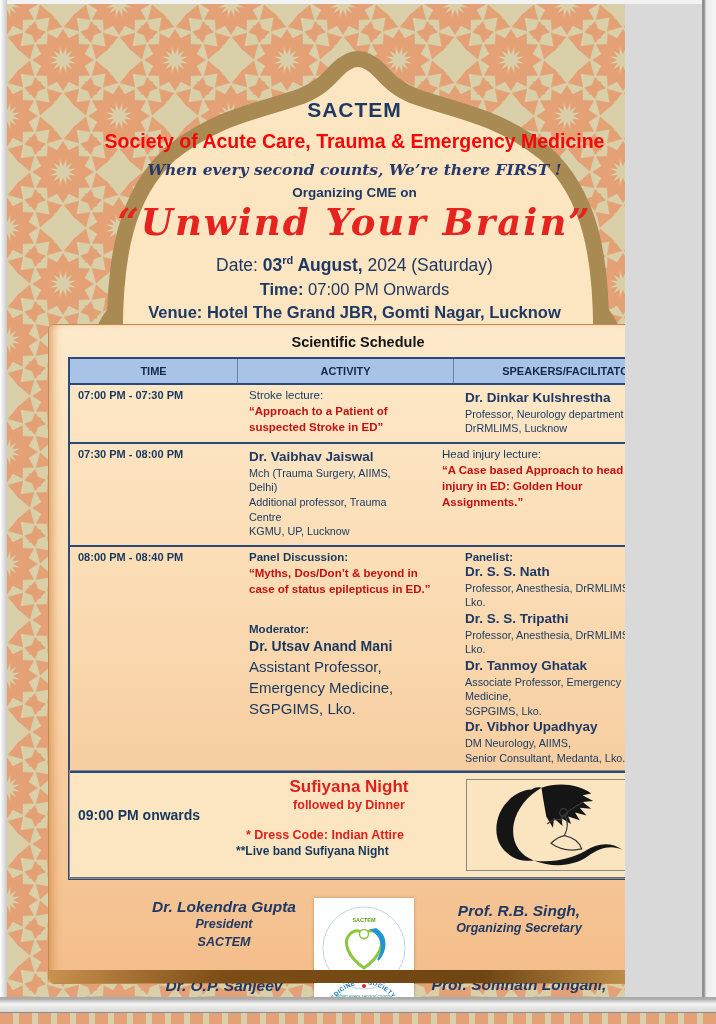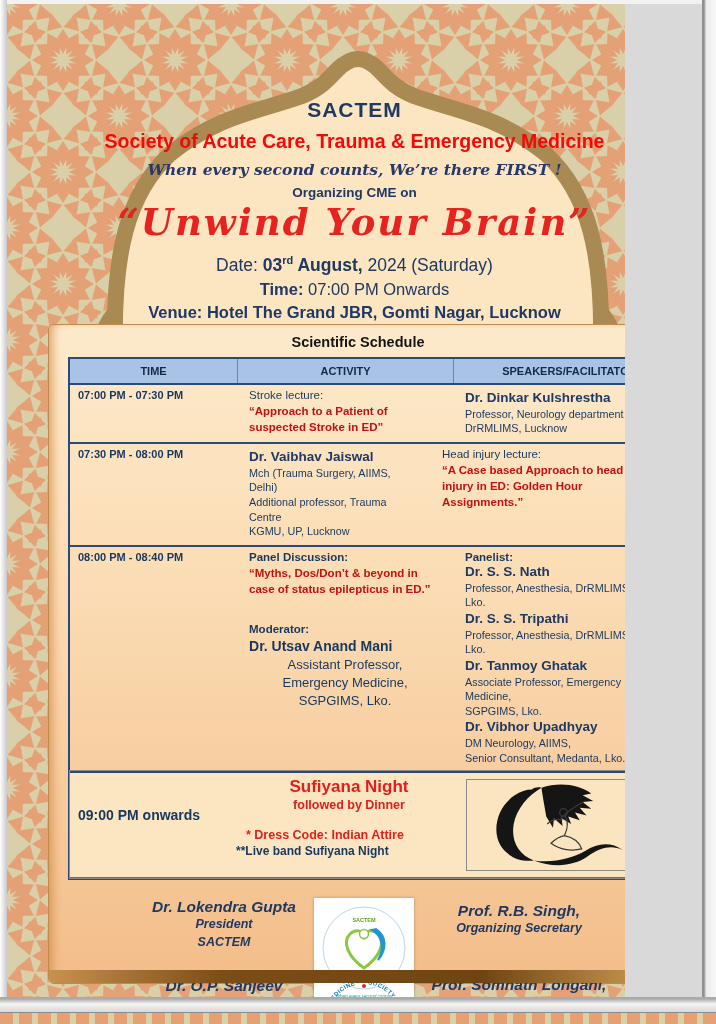--- a/index.html
+++ b/index.html
@@ -58,21 +58,21 @@
   .td.act  { width:37.5%; color:#17375e; }
   .td.spk  { width:33.5%; color:#17375e; }
   .intro  { font-size:11.5px; margin-bottom:2px; }
   .intro.bold { font-weight:bold; }
   .topic  { font-size:11.5px; font-weight:bold; color:#c31111; line-height:1.4; }
   .spk-name { font-size:13.5px; font-weight:bold; color:#1f3864; line-height:1.25; margin-top:1px; }
   .spk-line { font-size:10.8px; line-height:1.35; }
   .mod-block { margin-top:26px; }
   .mod-label { font-size:11.5px; font-weight:bold; }
   .mod-name  { font-size:14px; font-weight:bold; margin:3px 0 2px; }
-  .mod-line  { font-size:13px; line-height:1.4;text-align:center; }
+  .mod-line  { font-size:15px; line-height:1.4; }
   .pan-label { font-size:11.5px; font-weight:bold; margin-bottom:1px; }
   .r3 { min-height:188px; } .r1 { min-height:56px; } .r2 { min-height:66px; }
 
   
   .party { display:flex; border-top:2px solid #2b4a7c; border-bottom:1px solid #6b6b6b; outline:1px solid #8a8a8a;
            background:#fce6c2; min-height:106px; }
   .party .ptime { width:162px; padding:6px 0 0 8px; font-weight:bold; font-size:14px; color:#17375e;margin-top:28px; }
   .party .pmid  { flex:1; padding-top:4px; }
   .ptitle { text-align:center; font-size:17px; font-weight:bold; color:#e0201c; }
   .psub   { text-align:center; font-size:12.5px; font-weight:bold; color:#e0201c; margin-top:1px; }

